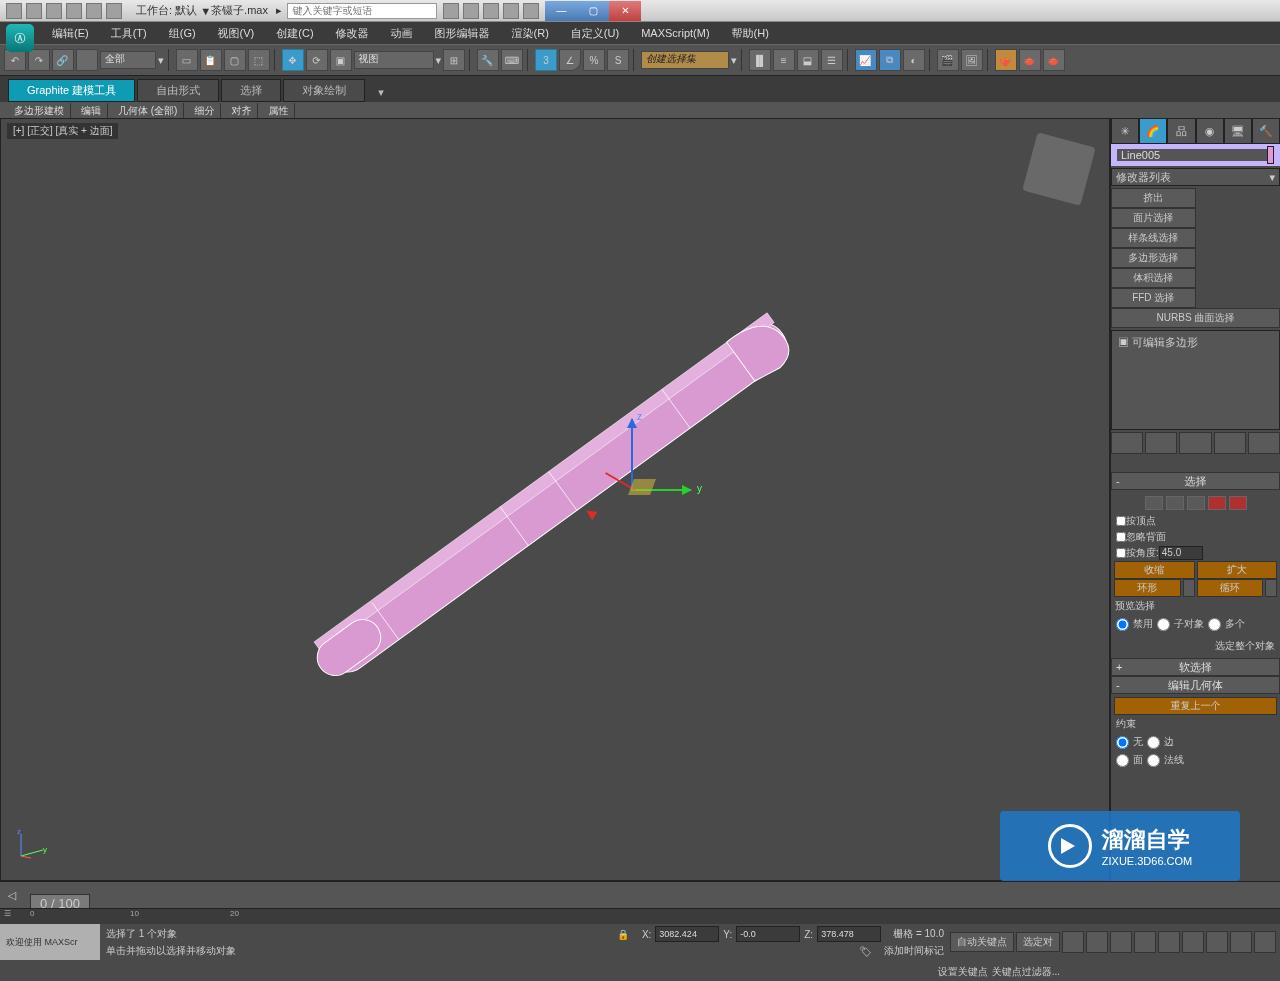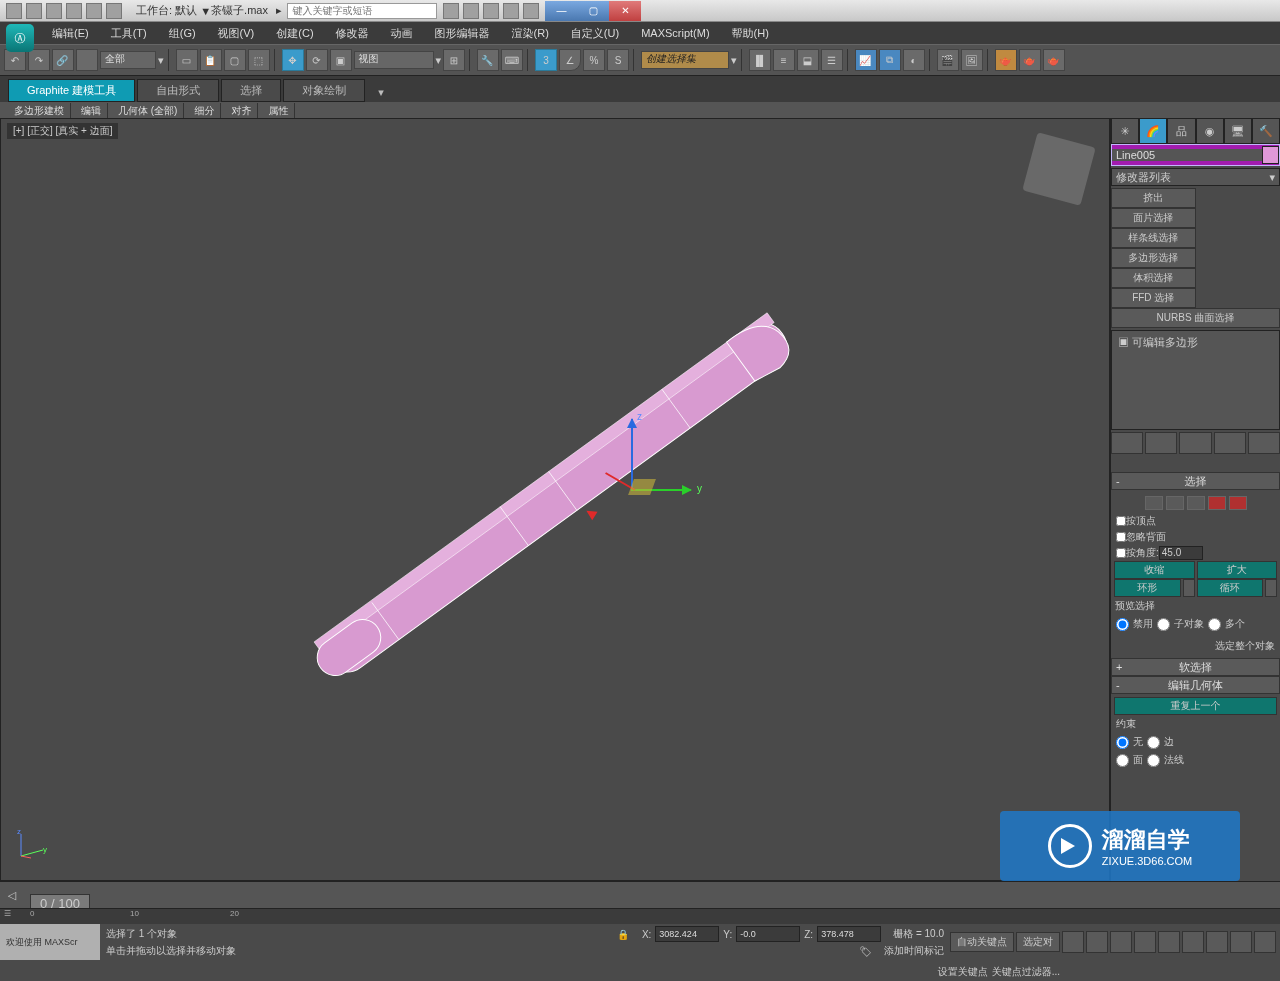--- a/index.html
+++ b/index.html
@@ -44,42 +44,42 @@
 .gizmo .ylbl { position: absolute; left: 136px; top: 64px; color: #5aff5a; font-size: 10px; }
 .gizmo .xaxis { position: absolute; left: 40px; top: 70px; width: 34px; height: 2px; background: #e02a2a; transform: rotate(30deg); transform-origin: right center; }
 .gizmo .xarrow { position: absolute; left: 20px; top: 88px; border: 5px solid transparent; border-right: 10px solid #e02a2a; transform: rotate(32deg); }
 .gizmo .plane { position: absolute; left: 70px; top: 60px; width: 22px; height: 16px; background: rgba(200,180,60,0.6); transform: skewX(-20deg); }
 .model { position: absolute; top: 50px; left: 160px; width: 760px; height: 720px; }
 .model svg { width: 100%; height: 100%; }
 .cmdpanel { width: 170px; background: #4a4a4a; border-left: 1px solid #222; display: flex; flex-direction: column; overflow: hidden; }
 .cmd-tabs { height: 26px; display: flex; background: #3b3b3b; }
 .cmd-tabs .ct { flex: 1; height: 26px; background: #555; border: 1px solid #222; display: flex; align-items: center; justify-content: center; }
 .cmd-tabs .ct.active { background: #3b9bcb; }
-.cmd-name { display: flex; align-items: center; height: 22px; background: #a21caf; border: 1px solid #c4b5fd; }
+.cmd-name { display: flex; align-items: center; height: 22px; background: #a21caf; border: 6px solid #c4b5fd; }
 .cmd-name input { flex: 1; background: #555; border: none; color: #ddd; padding: 0 4px; font-size: 11px; }
 .cmd-color { width: 18px; height: 18px; background: #e098d8; border: 1px solid #222; }
 .cmd-dd { height: 18px; background: #555; border: 1px solid #222; display: flex; align-items: center; padding: 0 4px; justify-content: space-between; margin: 2px 0; }
 .cmd-btns { display: flex; flex-wrap: wrap; flex-direction: column; }
 .cmd-btns .cb { width: 50%; height: 20px; background: #5a5a5a; border: 1px solid #333; display: flex; align-items: center; justify-content: center; font-size: 10px; }
 .cmd-btns .cb.full { width: 100%; }
 .stack { height: 100px; background: #555; border: 1px solid #222; margin: 2px 0; padding: 2px; }
 .stack-item { padding: 2px 4px; }
 .stack-tools { height: 22px; display: flex; gap: 2px; }
 .stack-tools .st { flex: 1; background: #5a5a5a; border: 1px solid #333; }
 .rollout-hdr { height: 18px; background: #5a5a5a; border: 1px solid #333; display: flex; align-items: center; padding: 0 4px; color: #ddd; justify-content: center; position: relative; }
 .rollout-hdr .sign { position: absolute; left: 4px; }
 .roll-body { padding: 3px; }
 .sel-icons { display: flex; gap: 3px; justify-content: center; padding: 3px 0; }
 .sel-icons .si { width: 18px; height: 14px; border: 1px solid #666; }
 .sel-icons .si.v { background: #5a5a5a; }
 .sel-icons .si.r { background: #b03030; }
 .chk { display: flex; align-items: center; padding: 1px 2px; font-size: 10px; }
 .chk input { width: 10px; height: 10px; }
 .row2 { display: flex; gap: 2px; }
-.row2 .btn { flex: 1; height: 18px; background: #0f766e; border: 1px solid #333; display: flex; align-items: center; justify-content: center; font-size: 10px; }
+.row2 .btn { flex: 1; height: 18px; background: #a16207; border: 1px solid #333; display: flex; align-items: center; justify-content: center; font-size: 10px; }
 .row2 .spin { width: 12px; background: #5a5a5a; border: 1px solid #333; }
 .radio-row { display: flex; gap: 4px; padding: 2px; font-size: 10px; align-items: center; }
 .bottom { position: absolute; bottom: 0; left: 0; right: 0; height: 100px; background: #4a4a4a; border-top: 1px solid #222; }
 .timeline { height: 26px; background: #555; display: flex; align-items: center; position: relative; }
 .timeslider { position: absolute; left: 30px; width: 60px; height: 18px; background: #7a7a7a; border: 1px solid #333; display: flex; align-items: center; justify-content: center; font-size: 13px; margin-top: 16px; }
 .trackbar { height: 16px; background: #3b3b3b; border-top: 1px solid #222; position: relative; font-size: 8px; color: #aaa; }
 .statusbar { height: 36px; display: flex; align-items: center; background: #4a4a4a; font-size: 10px; }
 .status-left { width: 100px; background: #b0b0b0; height: 100%; display: flex; flex-direction: column; justify-content: center; padding: 2px 6px; color: #333; font-size: 9px; }
 .status-mid { flex: 1; display: flex; flex-direction: column; padding: 2px 6px; gap: 2px; }
 .coord-box { display: flex; align-items: center; gap: 4px; }

